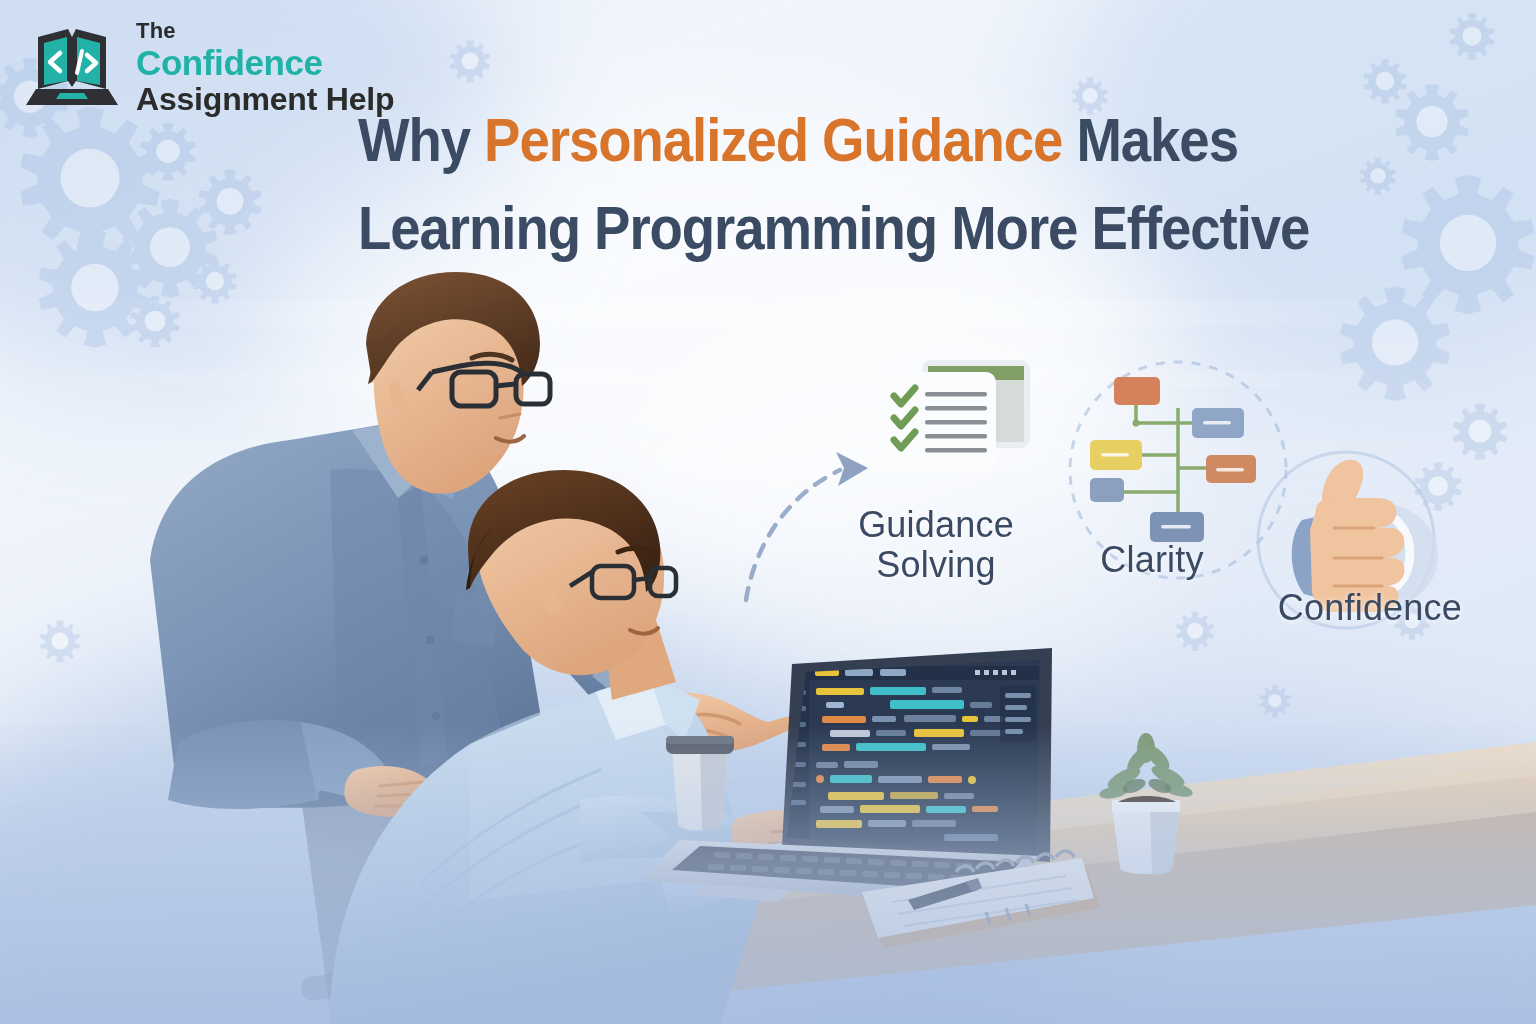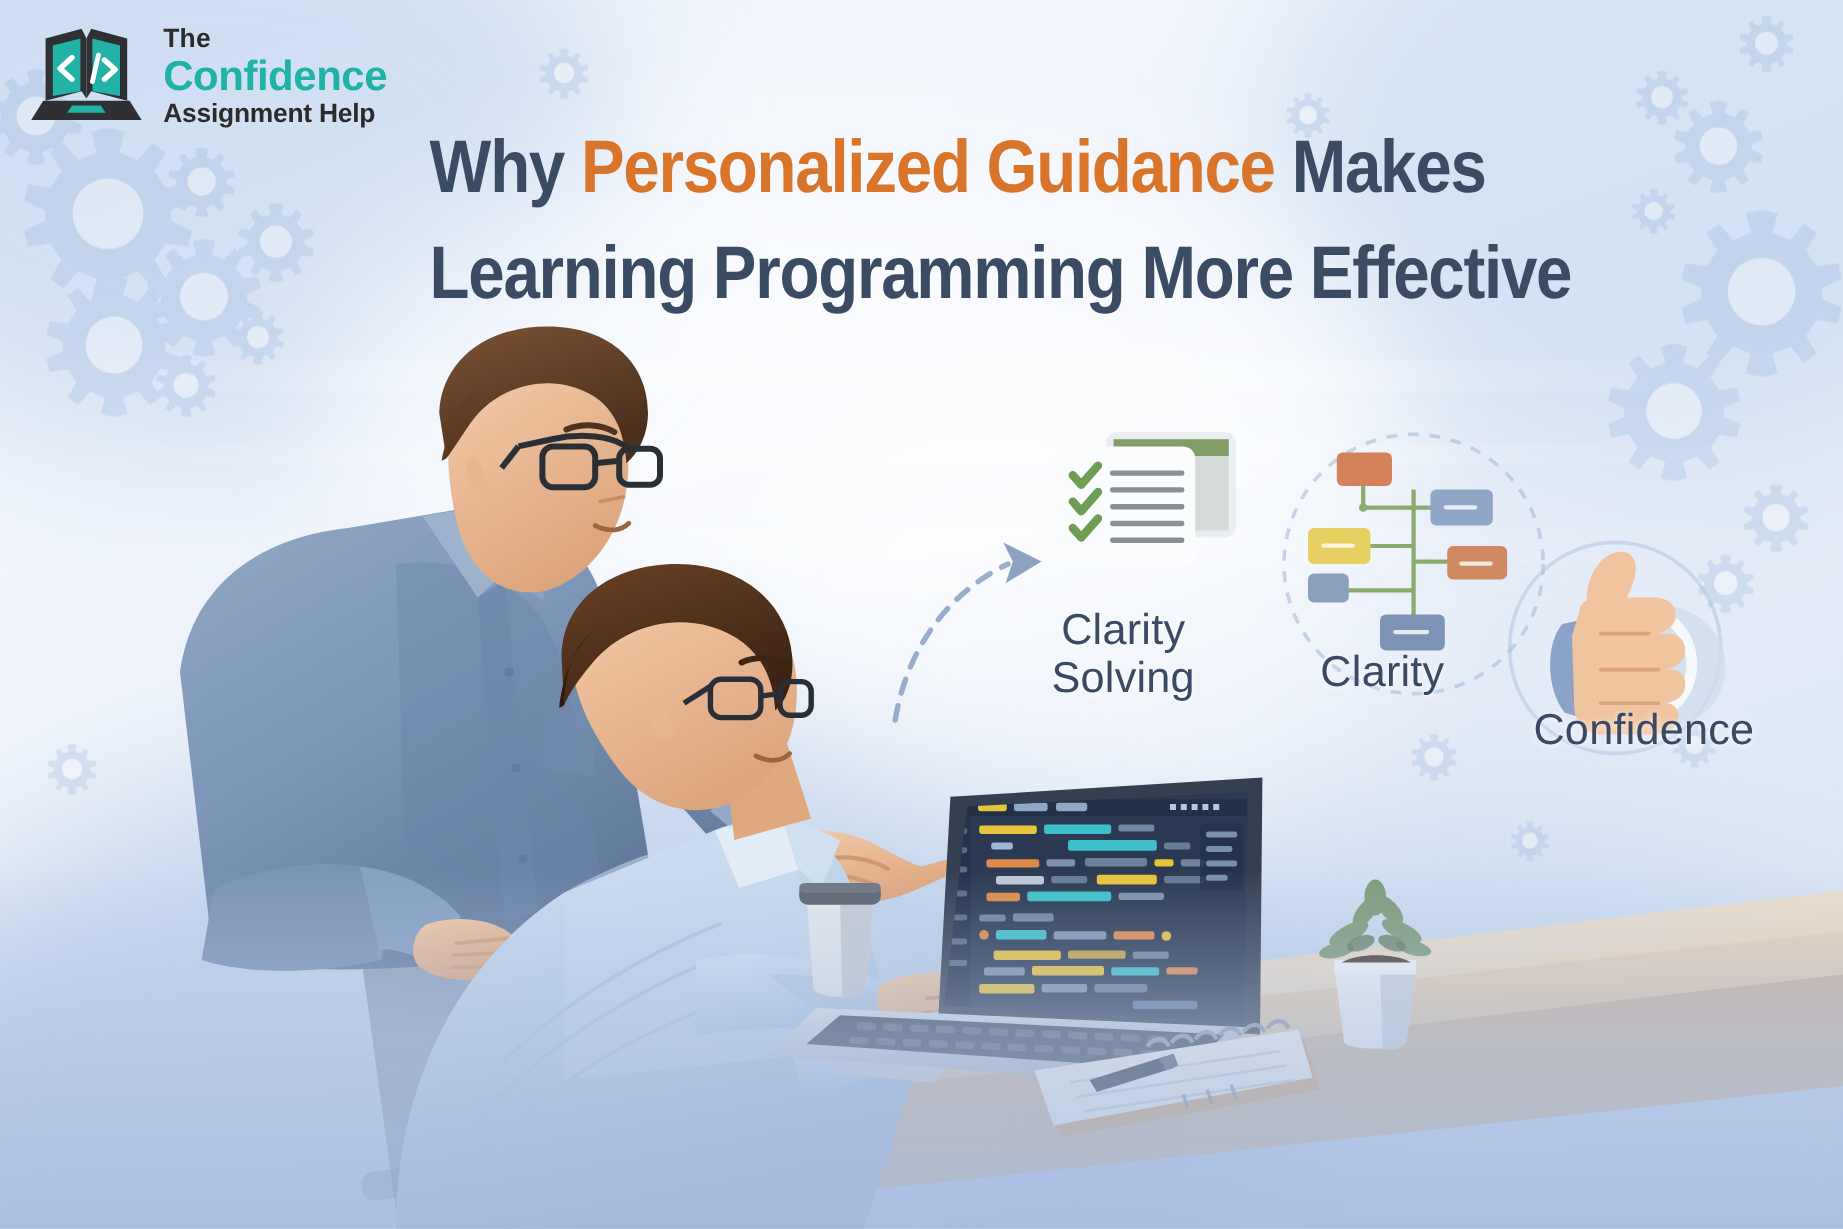--- a/index.html
+++ b/index.html
@@ -33,21 +33,21 @@
   .bottomfade { position:absolute; left:0; right:0; bottom:0; height:300px;
     background:linear-gradient(180deg,rgba(197,213,238,0) 0%,rgba(176,196,228,.55) 45%,rgba(165,187,223,.82) 100%);
     pointer-events:none; }
 
   
   #logo { position:absolute; left:22px; top:18px; display:flex; align-items:center; gap:14px; }
   #logo .mark { width:100px; height:88px; flex:0 0 auto; }
   #logo .words { line-height:1; padding-top:2px; }
   .logo-the  { font-size:22px; color:#2b2b2b; font-weight:600; letter-spacing:.2px; }
   .logo-prog { font-size:35px; color:#20b2a6; font-weight:700; letter-spacing:-.4px; margin-top:3px; }
-  .logo-help { font-size:22px; color:#2b2b2b; font-weight:700; letter-spacing:-.2px; margin-top:3px; }
+  .logo-help { font-size:32px; color:#2b2b2b; font-weight:700; letter-spacing:-.2px; margin-top:3px; }
 
   
   #headline { position:absolute; left:358px; top:96px; width:1010px; text-align:left; }
   #headline .line {
     font-family:"Liberation Sans", sans-serif;
     font-size:62px; font-weight:600; color:#3a4b63;
     letter-spacing:-1.2px; line-height:1.42;
     transform: scaleX(.88); transform-origin:left center;
     white-space:nowrap;
   }
@@ -579,17 +579,17 @@
       <div class="logo-prog">Confidence</div>
       <div class="logo-help">Assignment Help</div>
     </div>
   </div>
 
   <div id="headline">
     <div class="line"><span>Why </span><span class="accent">Personalized Guidance</span><span> Makes</span></div>
     <div class="line">Learning Programming More Effective</div>
   </div>
 
-  <div class="ilabel" id="lbl-problem">Clarity Solving</div>
+  <div class="ilabel" id="lbl-problem">Guidance Solving</div>
   <div class="ilabel" id="lbl-clarity">Clarity</div>
   <div class="ilabel" id="lbl-confidence">Confidence</div>
 
 </div>
 
 </body></html>

